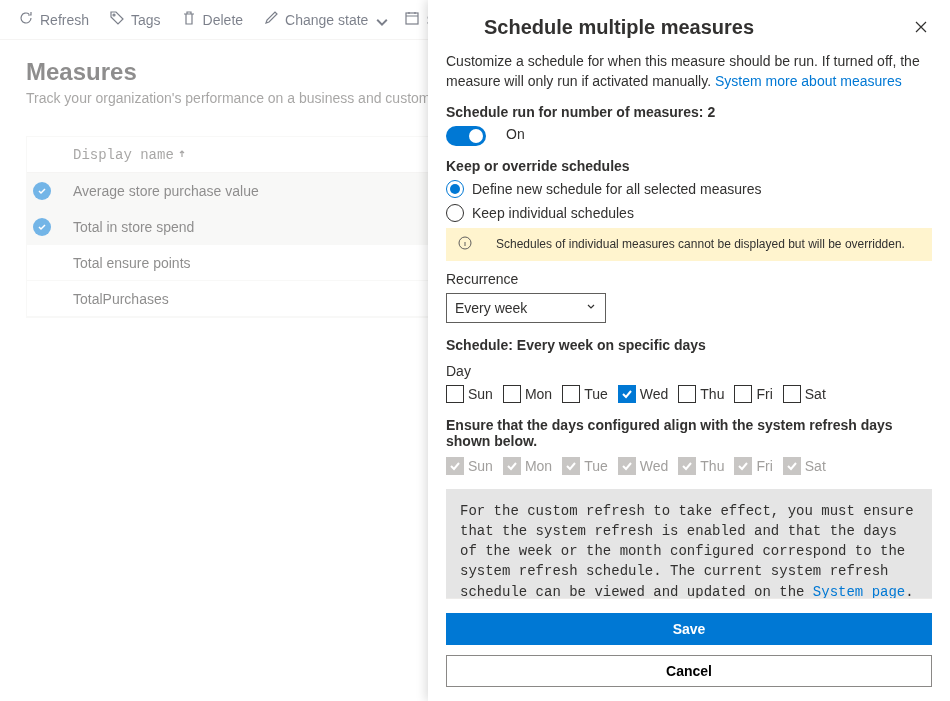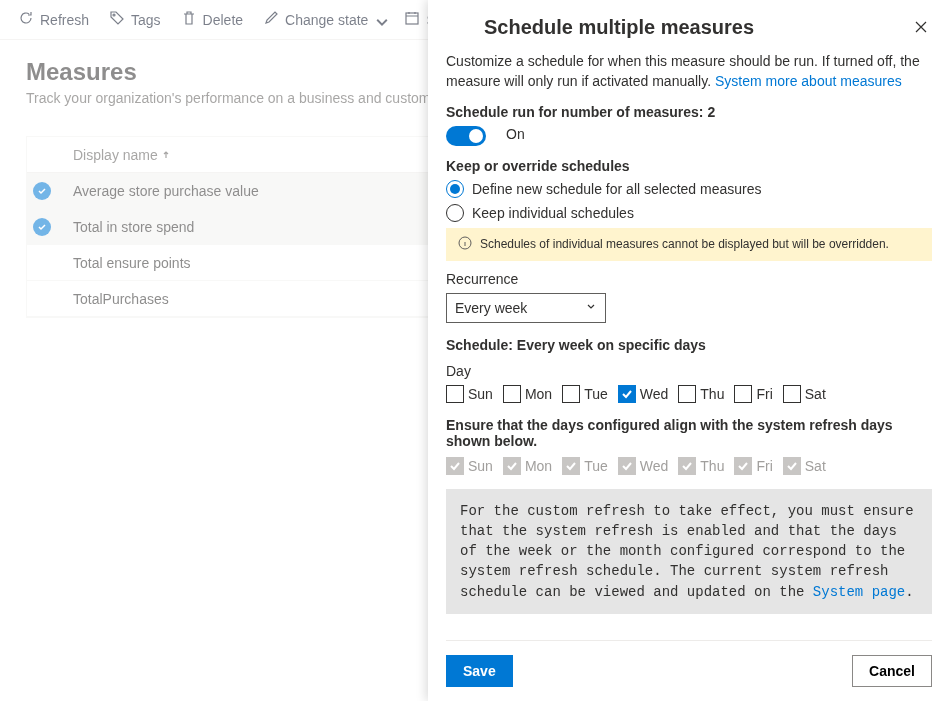--- a/index.html
+++ b/index.html
@@ -41,21 +41,21 @@
   
   .table-wrap { margin: 20px 26px 0; border: 1px solid #f3f2f1; }
   .thead, .trow {
     display: grid;
     grid-template-columns: 40px 1fr 40px 40px 40px 140px;
     align-items: center;
     height: 36px;
     padding: 0 6px;
   }
   .thead { color: #605e5c; border-bottom: 1px solid #edebe9; }
-  .thead .cell { display:flex; align-items:center; gap:3px; }
+  .thead .cell { display:flex; align-items:center; gap:3px;font-family:Liberation Mono, monospace; }
   .trow { border-bottom: 1px solid #f3f2f1; }
   .trow.sel { background: #f3f2f1; }
   .trow .name { color: #323130; }
   .check-dot {
     width: 18px; height: 18px; border-radius: 50%;
     background: #0078d4; display:flex; align-items:center; justify-content:center;
   }
   .check-dot svg { width:10px; height:10px; }
   .icon-cell svg { width:16px; height:16px; color:#605e5c; }
   .tag-pill {
@@ -96,21 +96,21 @@
   }
   .radio-row { display:flex; align-items:center; gap:8px; margin:6px 0; cursor:pointer; }
   .radio {
     width:18px; height:18px; border-radius:50%;
     border:1px solid #323130; display:flex; align-items:center; justify-content:center;
   }
   .radio.sel { border-color:#0078d4; }
   .radio.sel .dot { width:10px; height:10px; border-radius:50%; background:#0078d4; }
   .warn {
     background:#fff4ce; border-left:0; padding:8px 12px;
-    display:flex; align-items:center; gap:8px; margin:6px 0 10px;
+    display:flex; align-items:center; gap:24px; margin:6px 0 10px;
     font-size:12px; color:#323130;
   }
   .warn svg { width:14px; height:14px; flex-shrink:0; }
   .select {
     width:160px; height:30px; border:1px solid #605e5c;
     display:flex; align-items:center; justify-content:space-between;
     padding:12px 8px; cursor:pointer; margin-bottom:14px;
   }
   .select svg { width:12px; height:12px; }
   .day-row { display:flex; align-items:flex-start; gap:10px; margin:6px 0 14px; }
@@ -126,22 +126,22 @@
   .cb.disabled svg { width:12px; height:12px; color:#fff; }
   .day-label { color:#323130; }
   .day.disabled .day-label { color:#a19f9d; }
   .help-text { font-weight:600; margin:4px 0 8px; }
   .info-box {
     background:#e5e5e5; padding:12px 14px; line-height:1.45;
     margin:8px 0 12px;
     font-family:Liberation Mono, monospace;
   }
   .panel-foot {
-    display:flex; justify-content:space-between; gap:10px;
-    padding:14px 0; border-top:1px solid #edebe9; margin-top:auto;
+    display:flex; justify-content:center; gap:10px;
+    padding:14px 0; border-top:1px solid #edebe9; margin-top:auto;flex-direction:column;
   }
   .btn {
     height:32px; padding:0 16px; border:1px solid #8a8886;
     background:#fff; cursor:pointer; font-size:14px;font-weight:bold;
   }
   .btn.primary { background:#0078d4; border-color:#0078d4; color:#fff; font-weight:600; }
   .sort-arrow svg { width:10px; height:10px; }
 </style>
 </head>
 <body>

